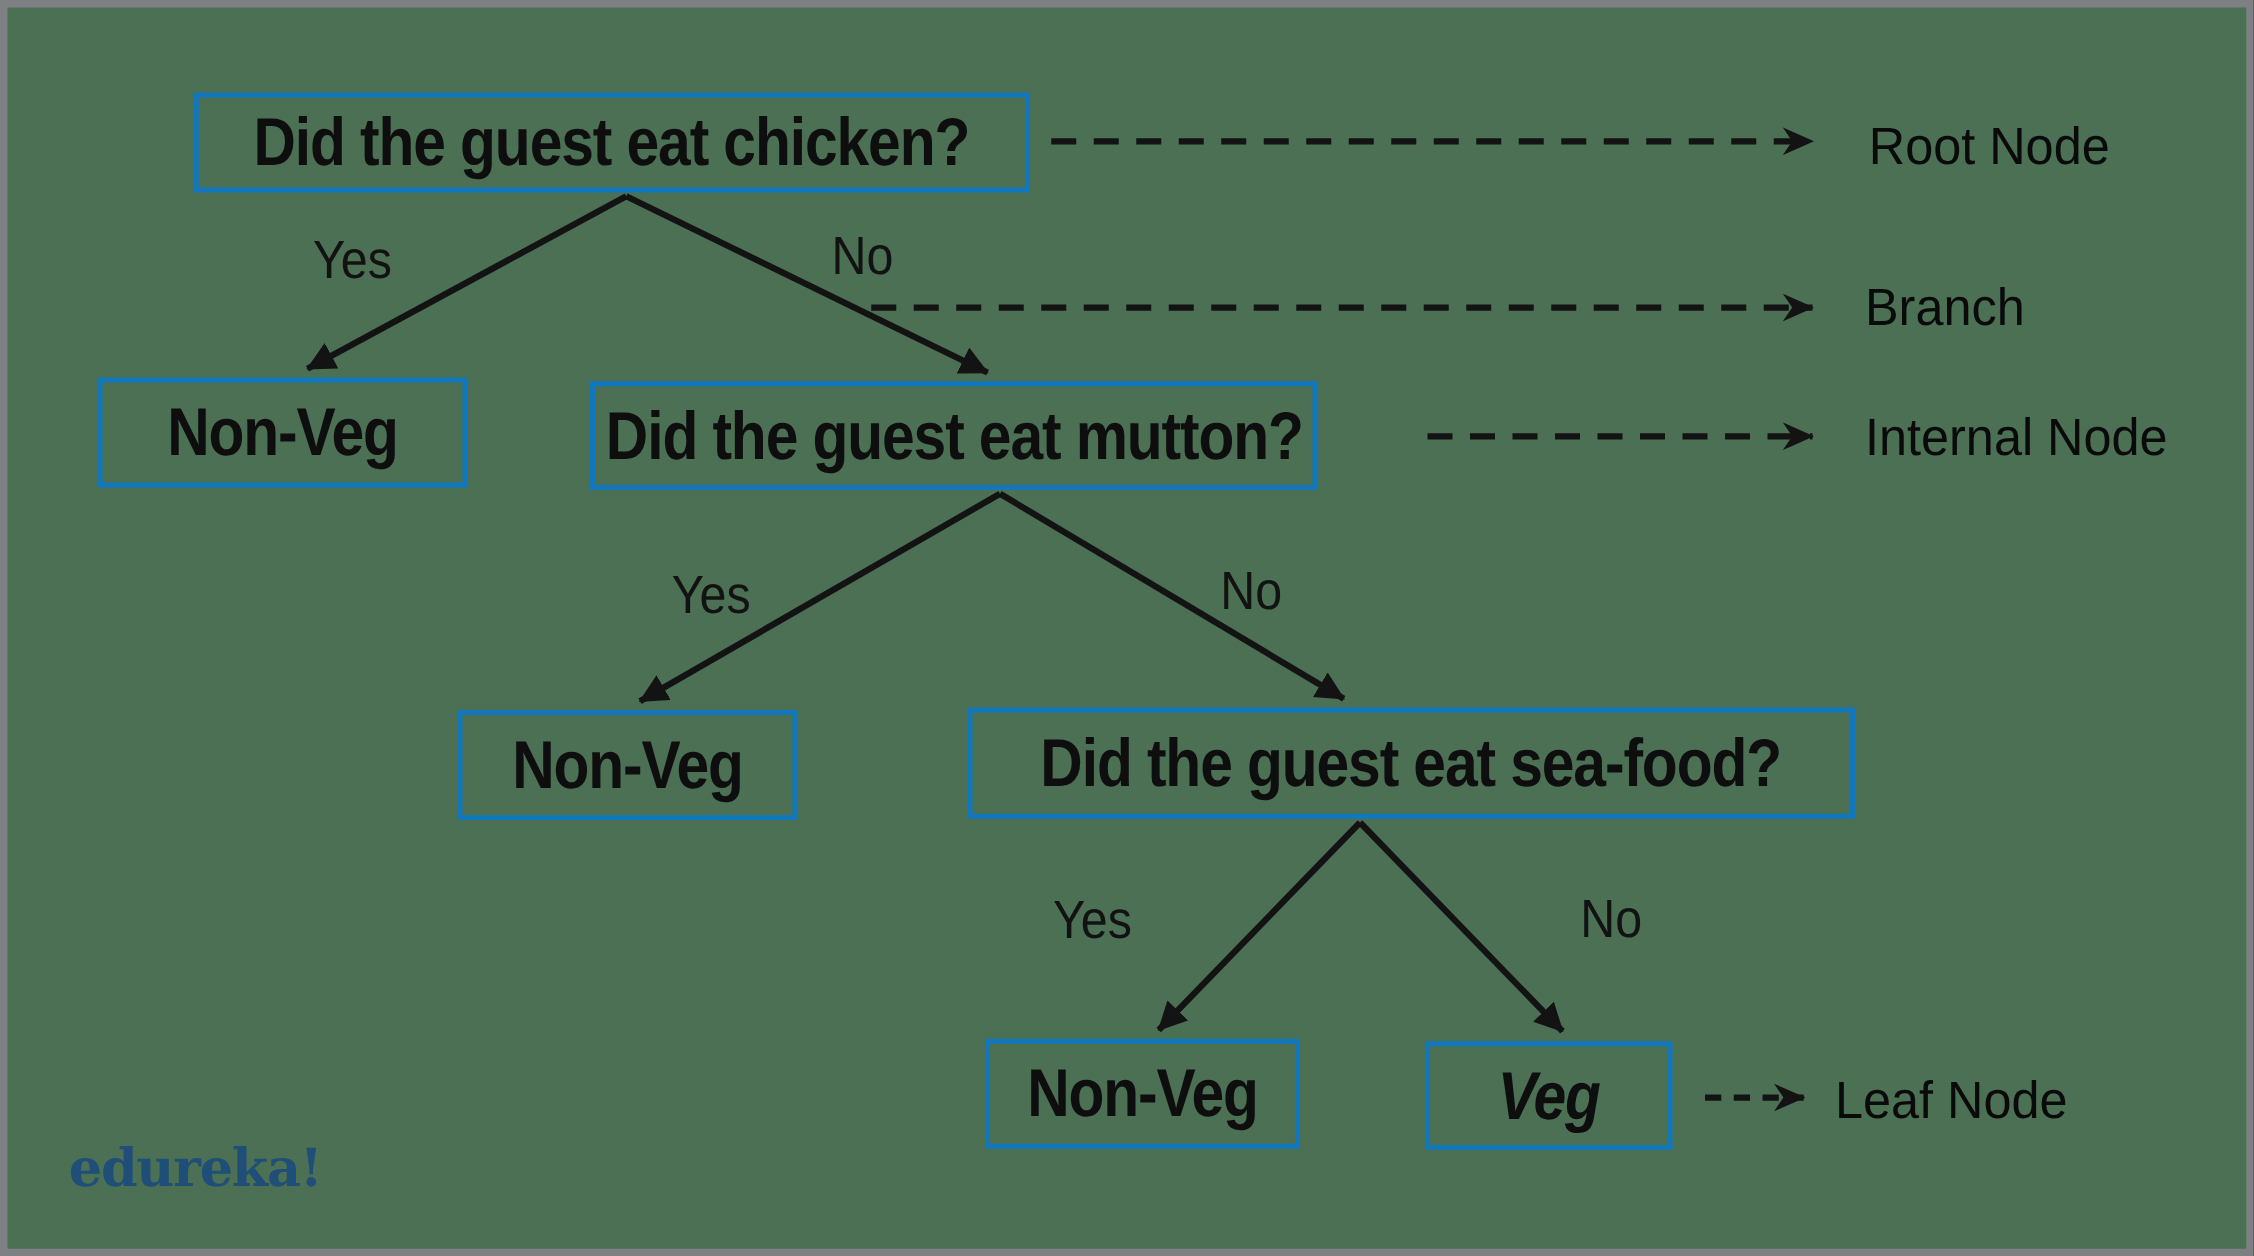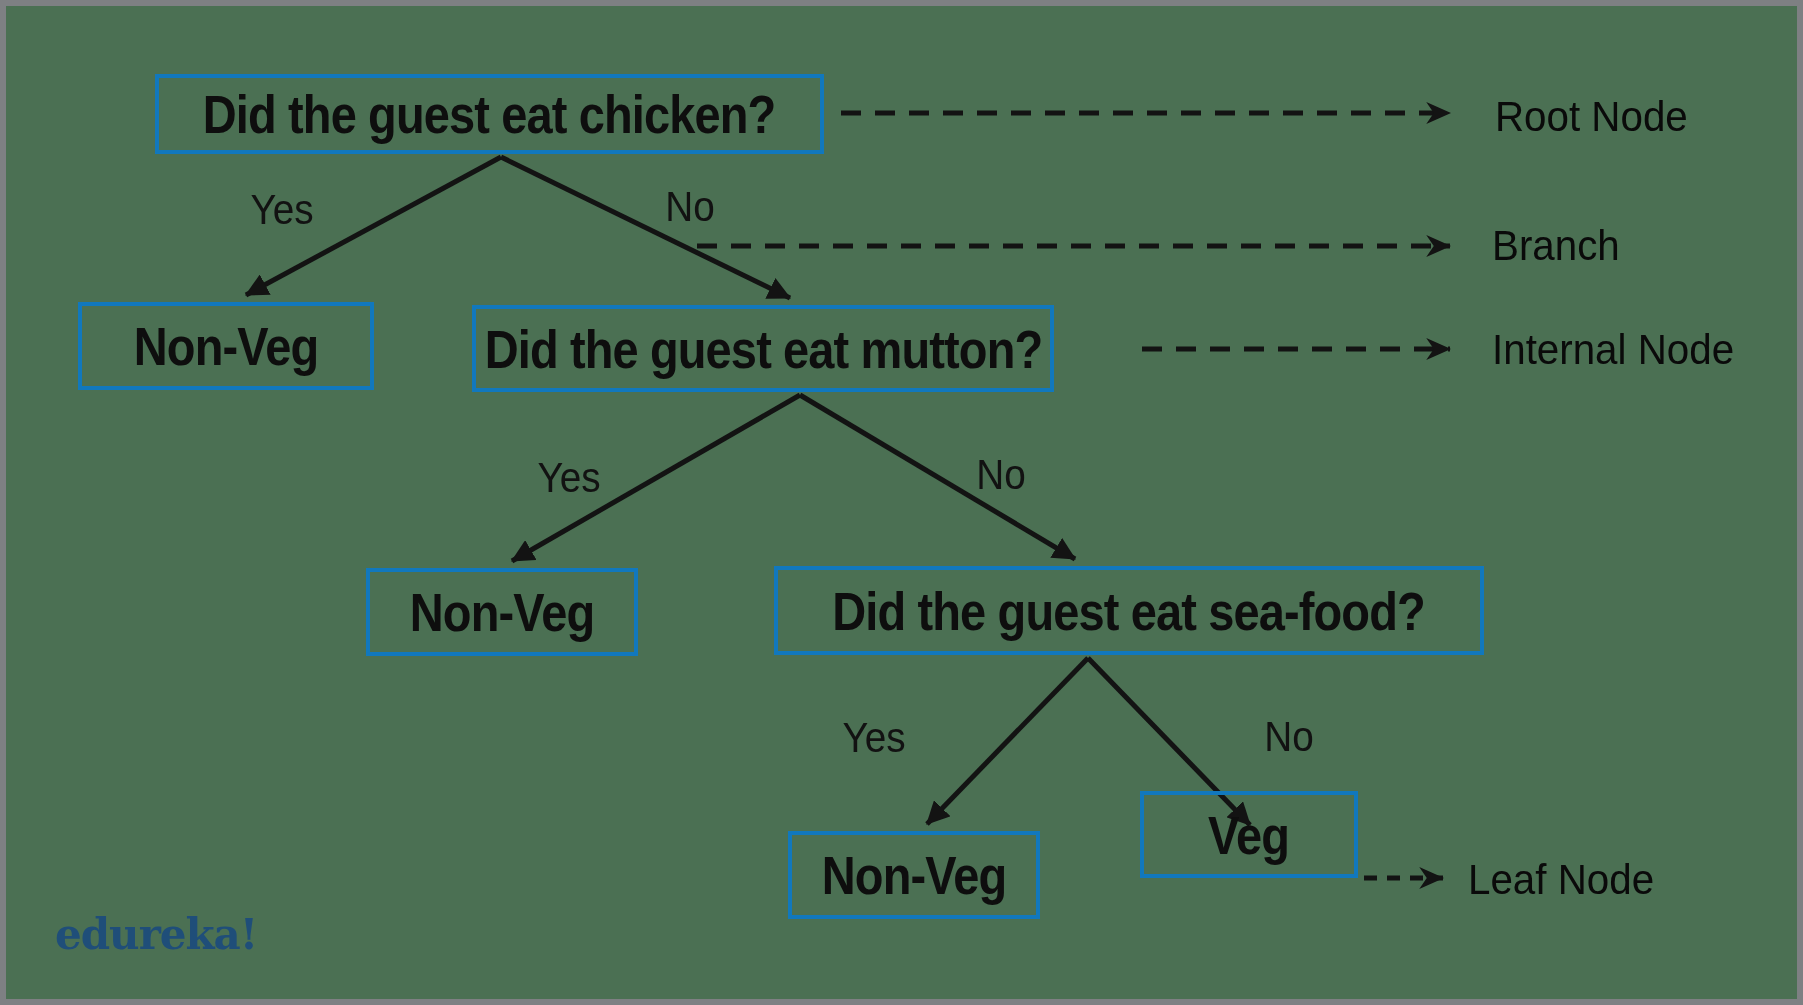--- a/index.html
+++ b/index.html
@@ -50,21 +50,21 @@
     transform-origin: center;
     letter-spacing: -1px;
   }
   
   .node-root    { left: 155px;  top: 74px;  width: 669px; height: 80px; }
   .node-nv2     { left: 78px;   top: 302px; width: 296px; height: 88px; }
   .node-mutton  { left: 472px;  top: 305px; width: 582px; height: 87px; }
   .node-nv3     { left: 366px;  top: 568px; width: 272px; height: 88px; }
   .node-seafood { left: 730px;  top: 566px; width: 710px; height: 89px; margin-left: 44px; }
   .node-nv4     { left: 788px;  top: 831px; width: 252px; height: 88px; }
-  .node-veg     { left: 1140px; top: 791px; width: 218px; height: 87px; }
+  .node-veg     { left: 1140px; top: 833px; width: 198px; height: 87px; font-style: italic; }
 
   .edge-label {
     position: absolute;
     transform: translate(-50%, -50%) scaleX(0.9);
     color: #121212;
     font-size: 43px;
     line-height: 1;
     z-index: 5;
     white-space: nowrap;
   }

